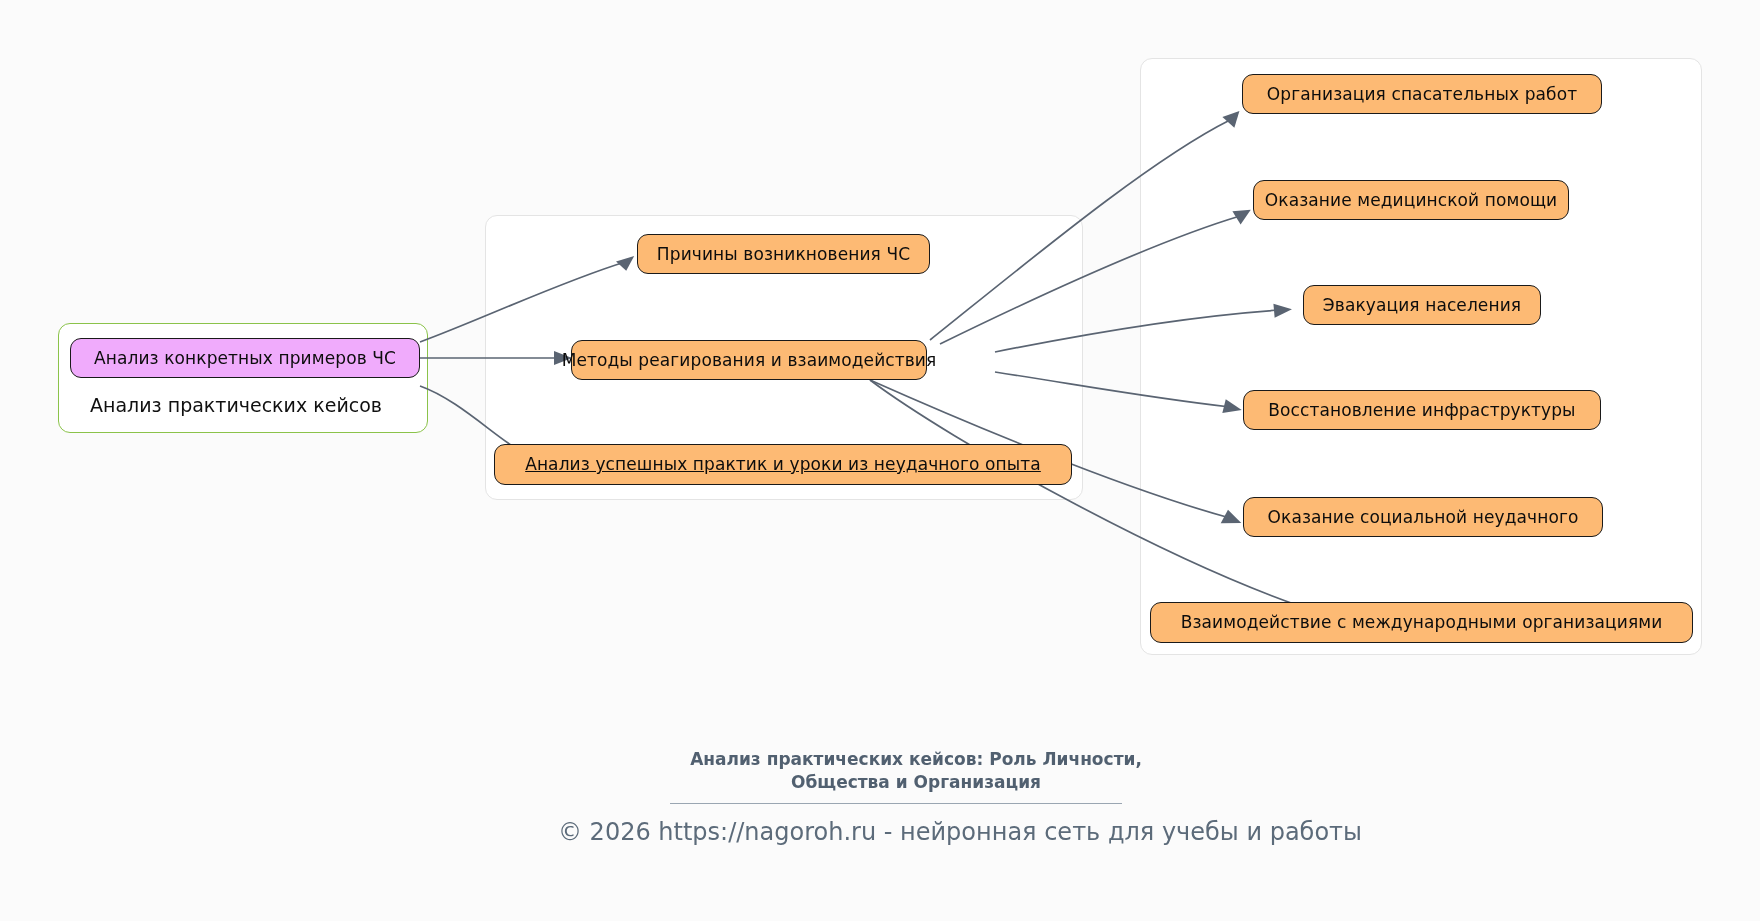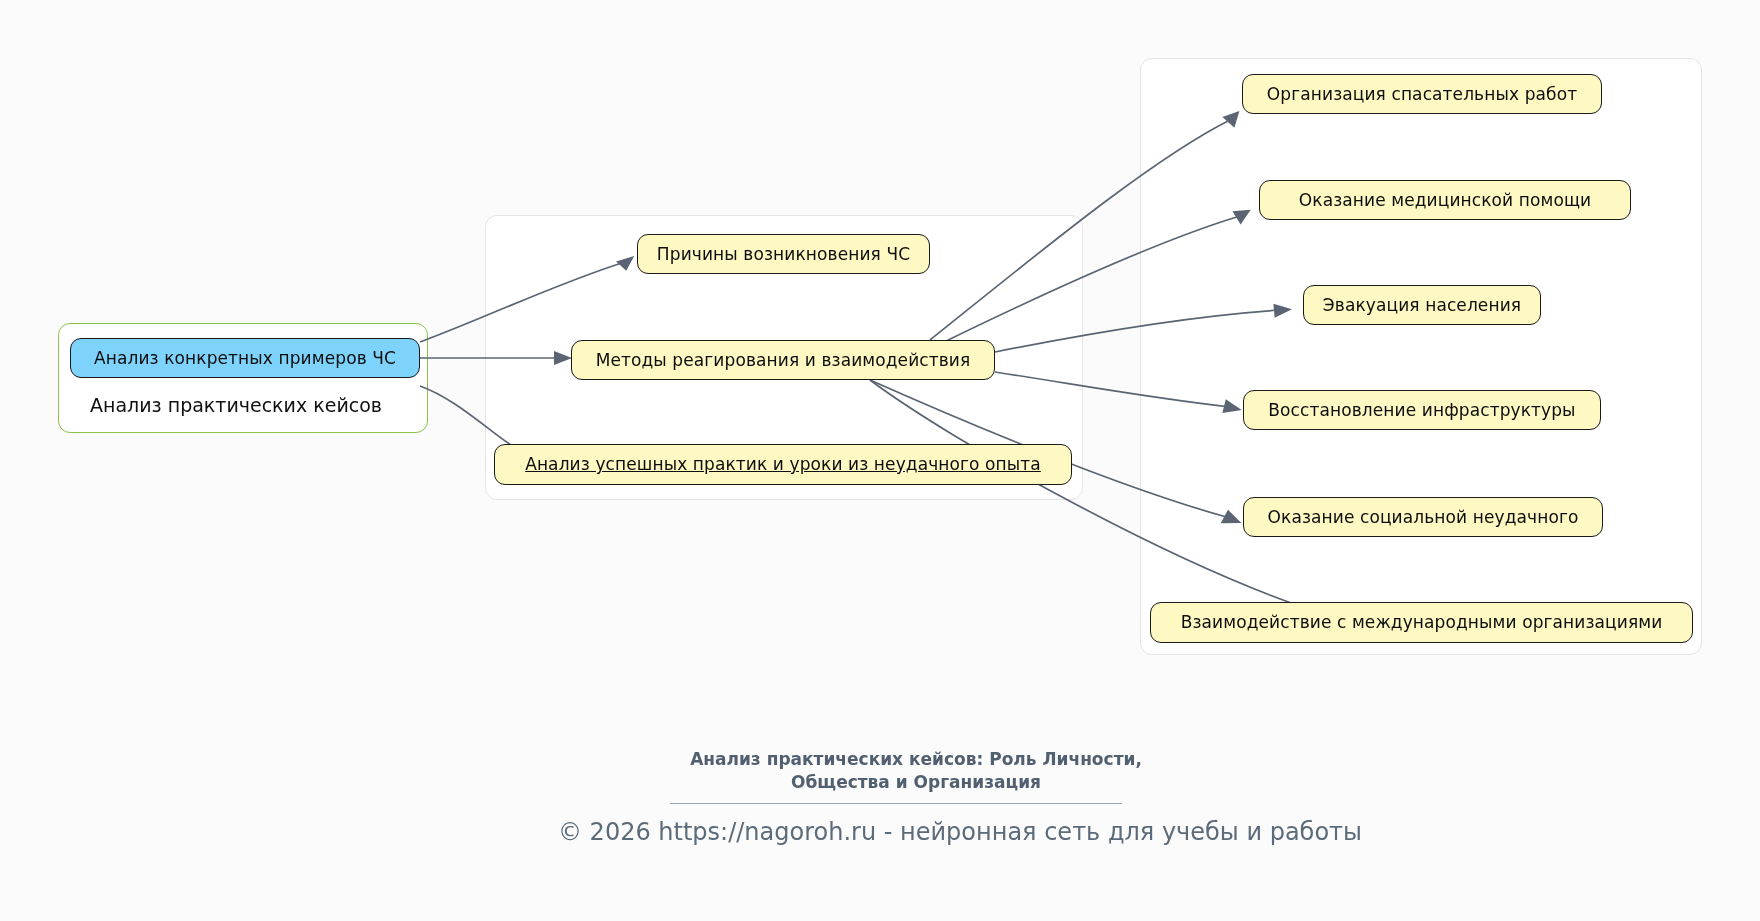--- a/index.html
+++ b/index.html
@@ -42,22 +42,22 @@
     justify-content: center;
     border-radius: 11px;
     border: 1.4px solid #1a1a1a;
     font-size: 17px;
     color: #0d0d0d;
     white-space: nowrap;
     letter-spacing: 0.1px;
     line-height: 1;
     padding: 0 14px;
   }
-  .node-green { background: #7dd3fc; }
-  .node-purple { background: #fef9c3; }
+  .node-green { background: #f0abfc; }
+  .node-purple { background: #fdba74; }
 
   .cluster-label {
     position: absolute;
     font-size: 19px;
     color: #101010;
     white-space: nowrap;
     line-height: 1;
   }
 
   
@@ -151,33 +151,33 @@
 
   <div class="node node-green" style="left:70px; top:338px; width:350px; height:40px;">
     <span>Анализ конкретных примеров ЧС</span>
   </div>
   <div class="cluster-label" style="left:72px; top:396px; width:310px; text-align:right;">Анализ практических кейсов</div>
 
   <div class="node node-purple" style="left:637px; top:234px; width:293px; height:40px;">
     <span>Причины возникновения ЧС</span>
   </div>
 
-  <div class="node node-purple" style="left:571px; top:340px; width:424px; height:40px;">
+  <div class="node node-purple" style="left:571px; top:340px; width:356px; height:40px;">
     <span>Методы реагирования и взаимодействия</span>
   </div>
 
   <div class="node node-purple" style="left:494px; top:444px; width:578px; height:41px;text-decoration:underline;">
     <span>Анализ успешных практик и уроки из неудачного опыта</span>
   </div>
 
   <div class="node node-purple" style="left:1242px; top:74px; width:360px; height:40px;">
     <span>Организация спасательных работ</span>
   </div>
 
-  <div class="node node-purple" style="left:1253px; top:180px; width:372px; height:40px;margin-left:6px;">
+  <div class="node node-purple" style="left:1253px; top:180px; width:316px; height:40px;">
     <span>Оказание медицинской помощи</span>
   </div>
 
   <div class="node node-purple" style="left:1303px; top:285px; width:238px; height:40px;">
     <span>Эвакуация населения</span>
   </div>
 
   <div class="node node-purple" style="left:1243px; top:390px; width:358px; height:40px;">
     <span>Восстановление инфраструктуры</span>
   </div>

